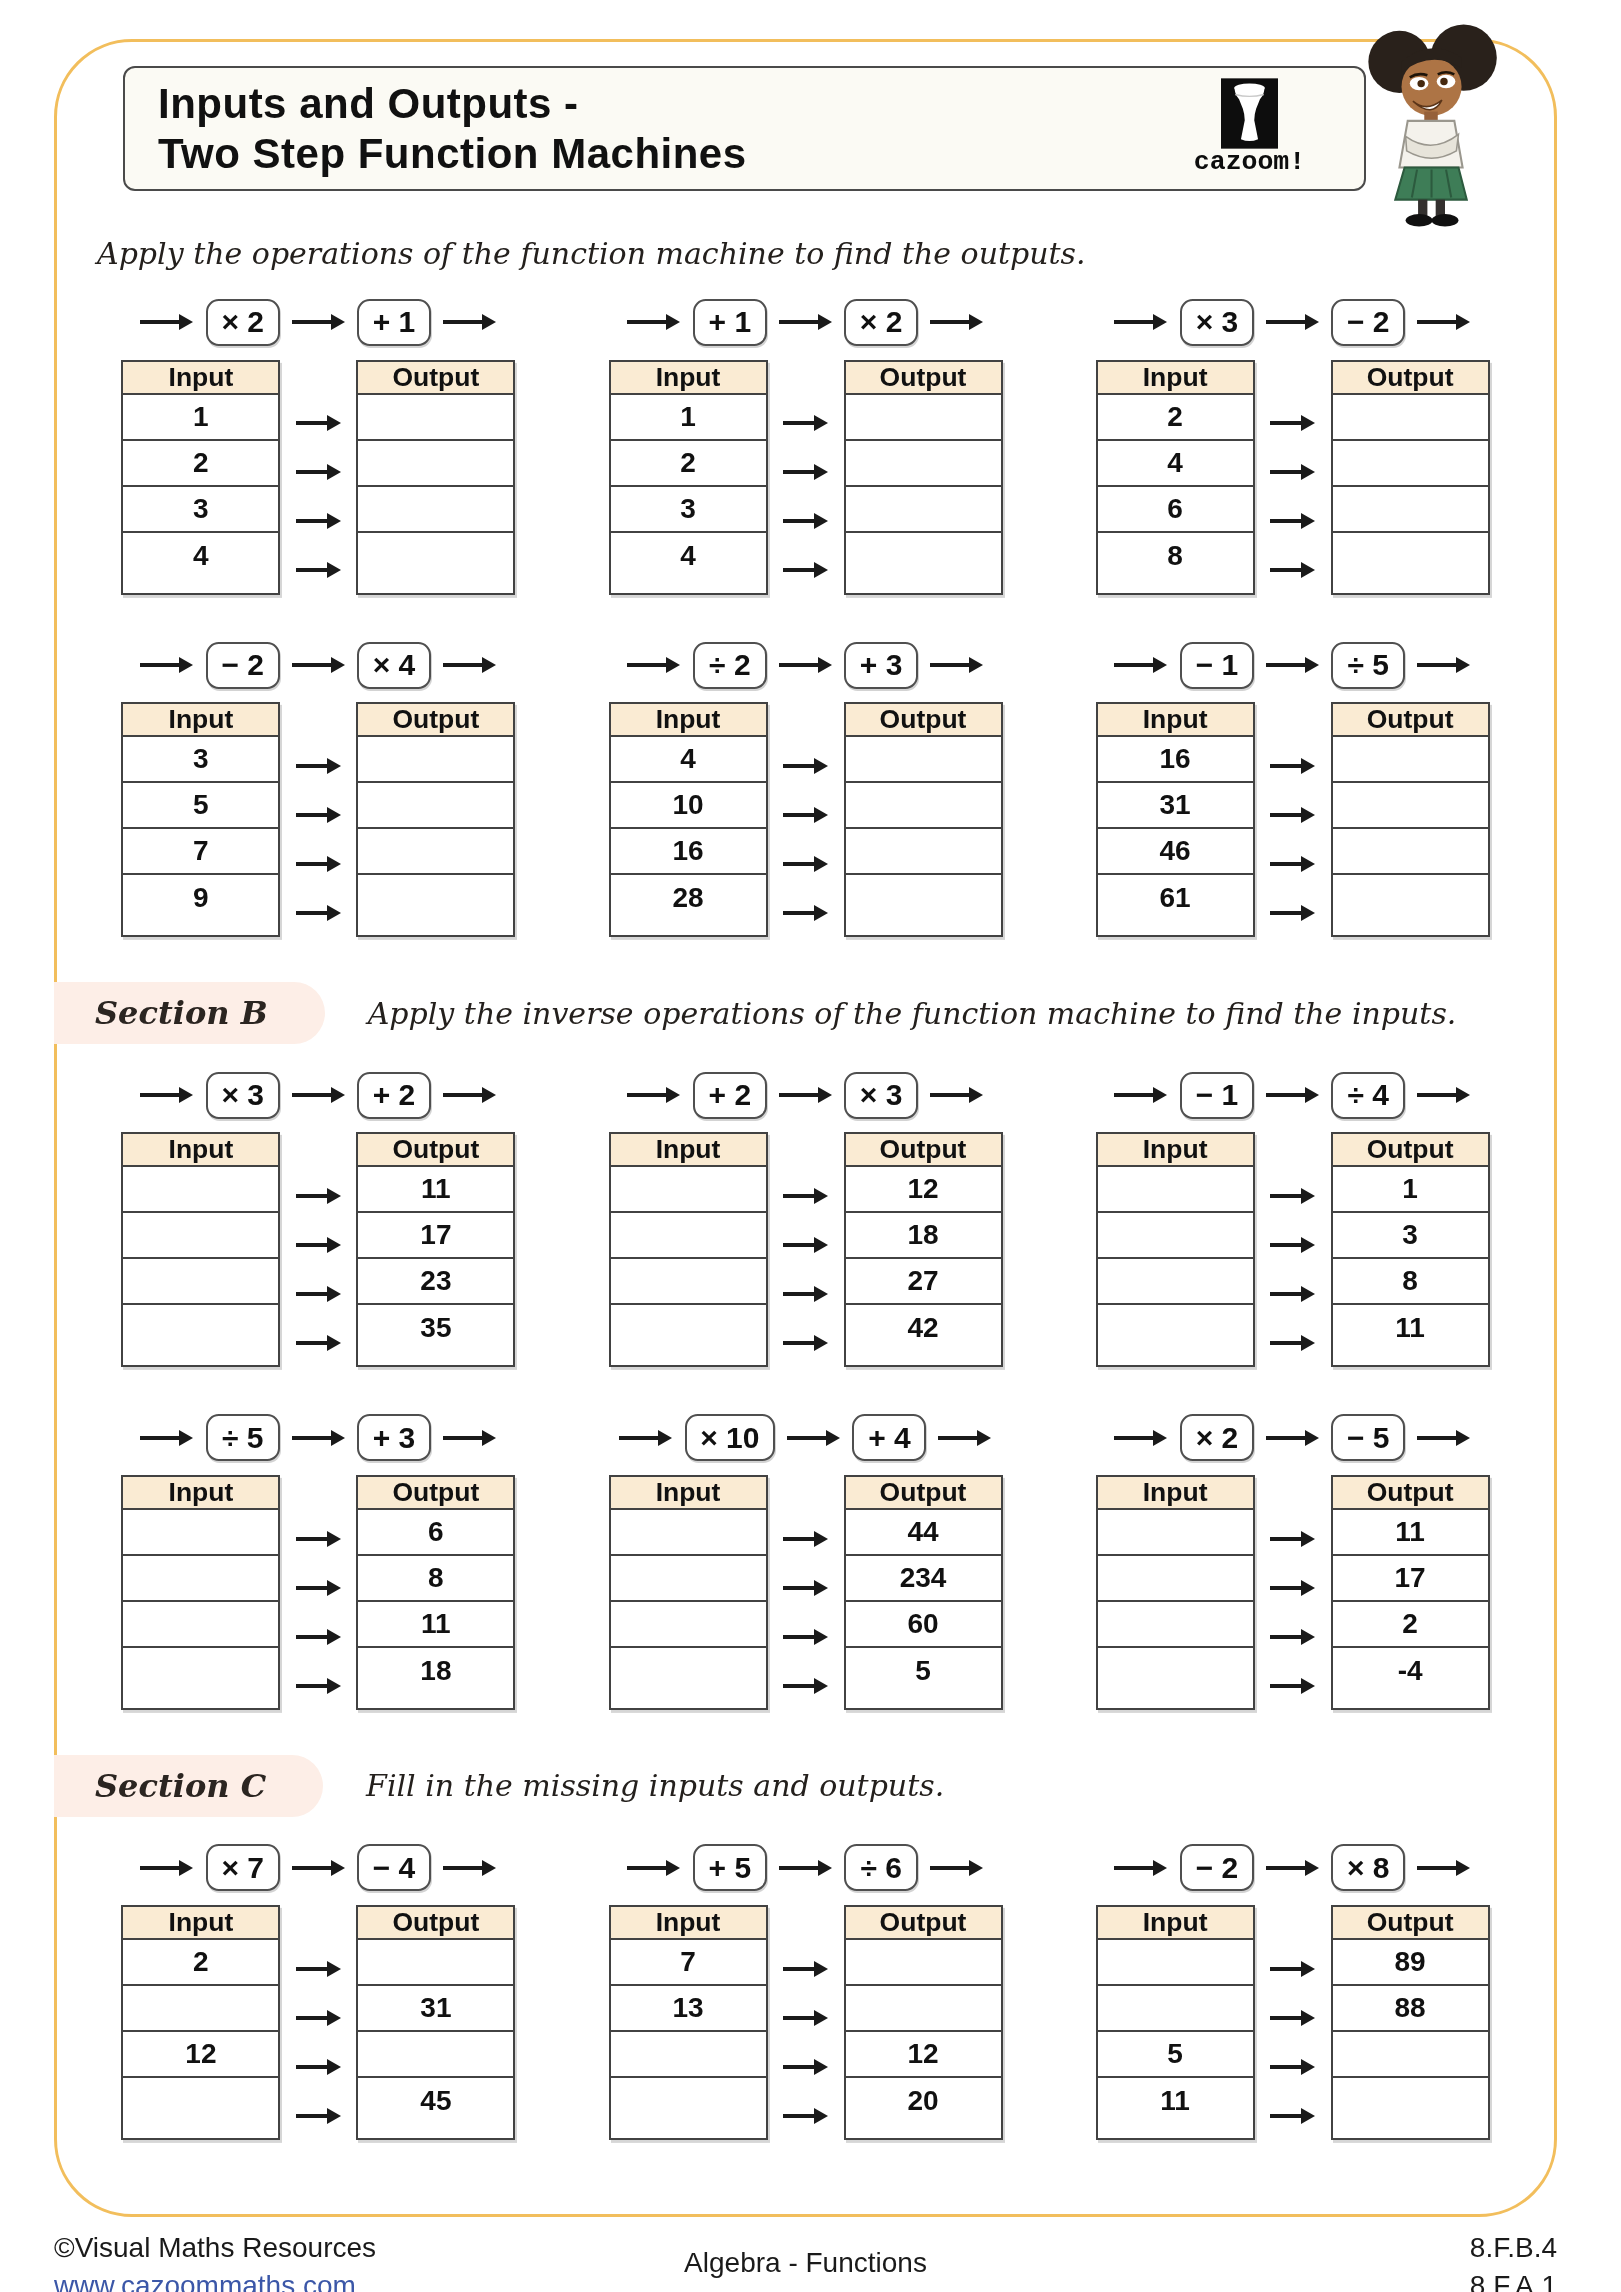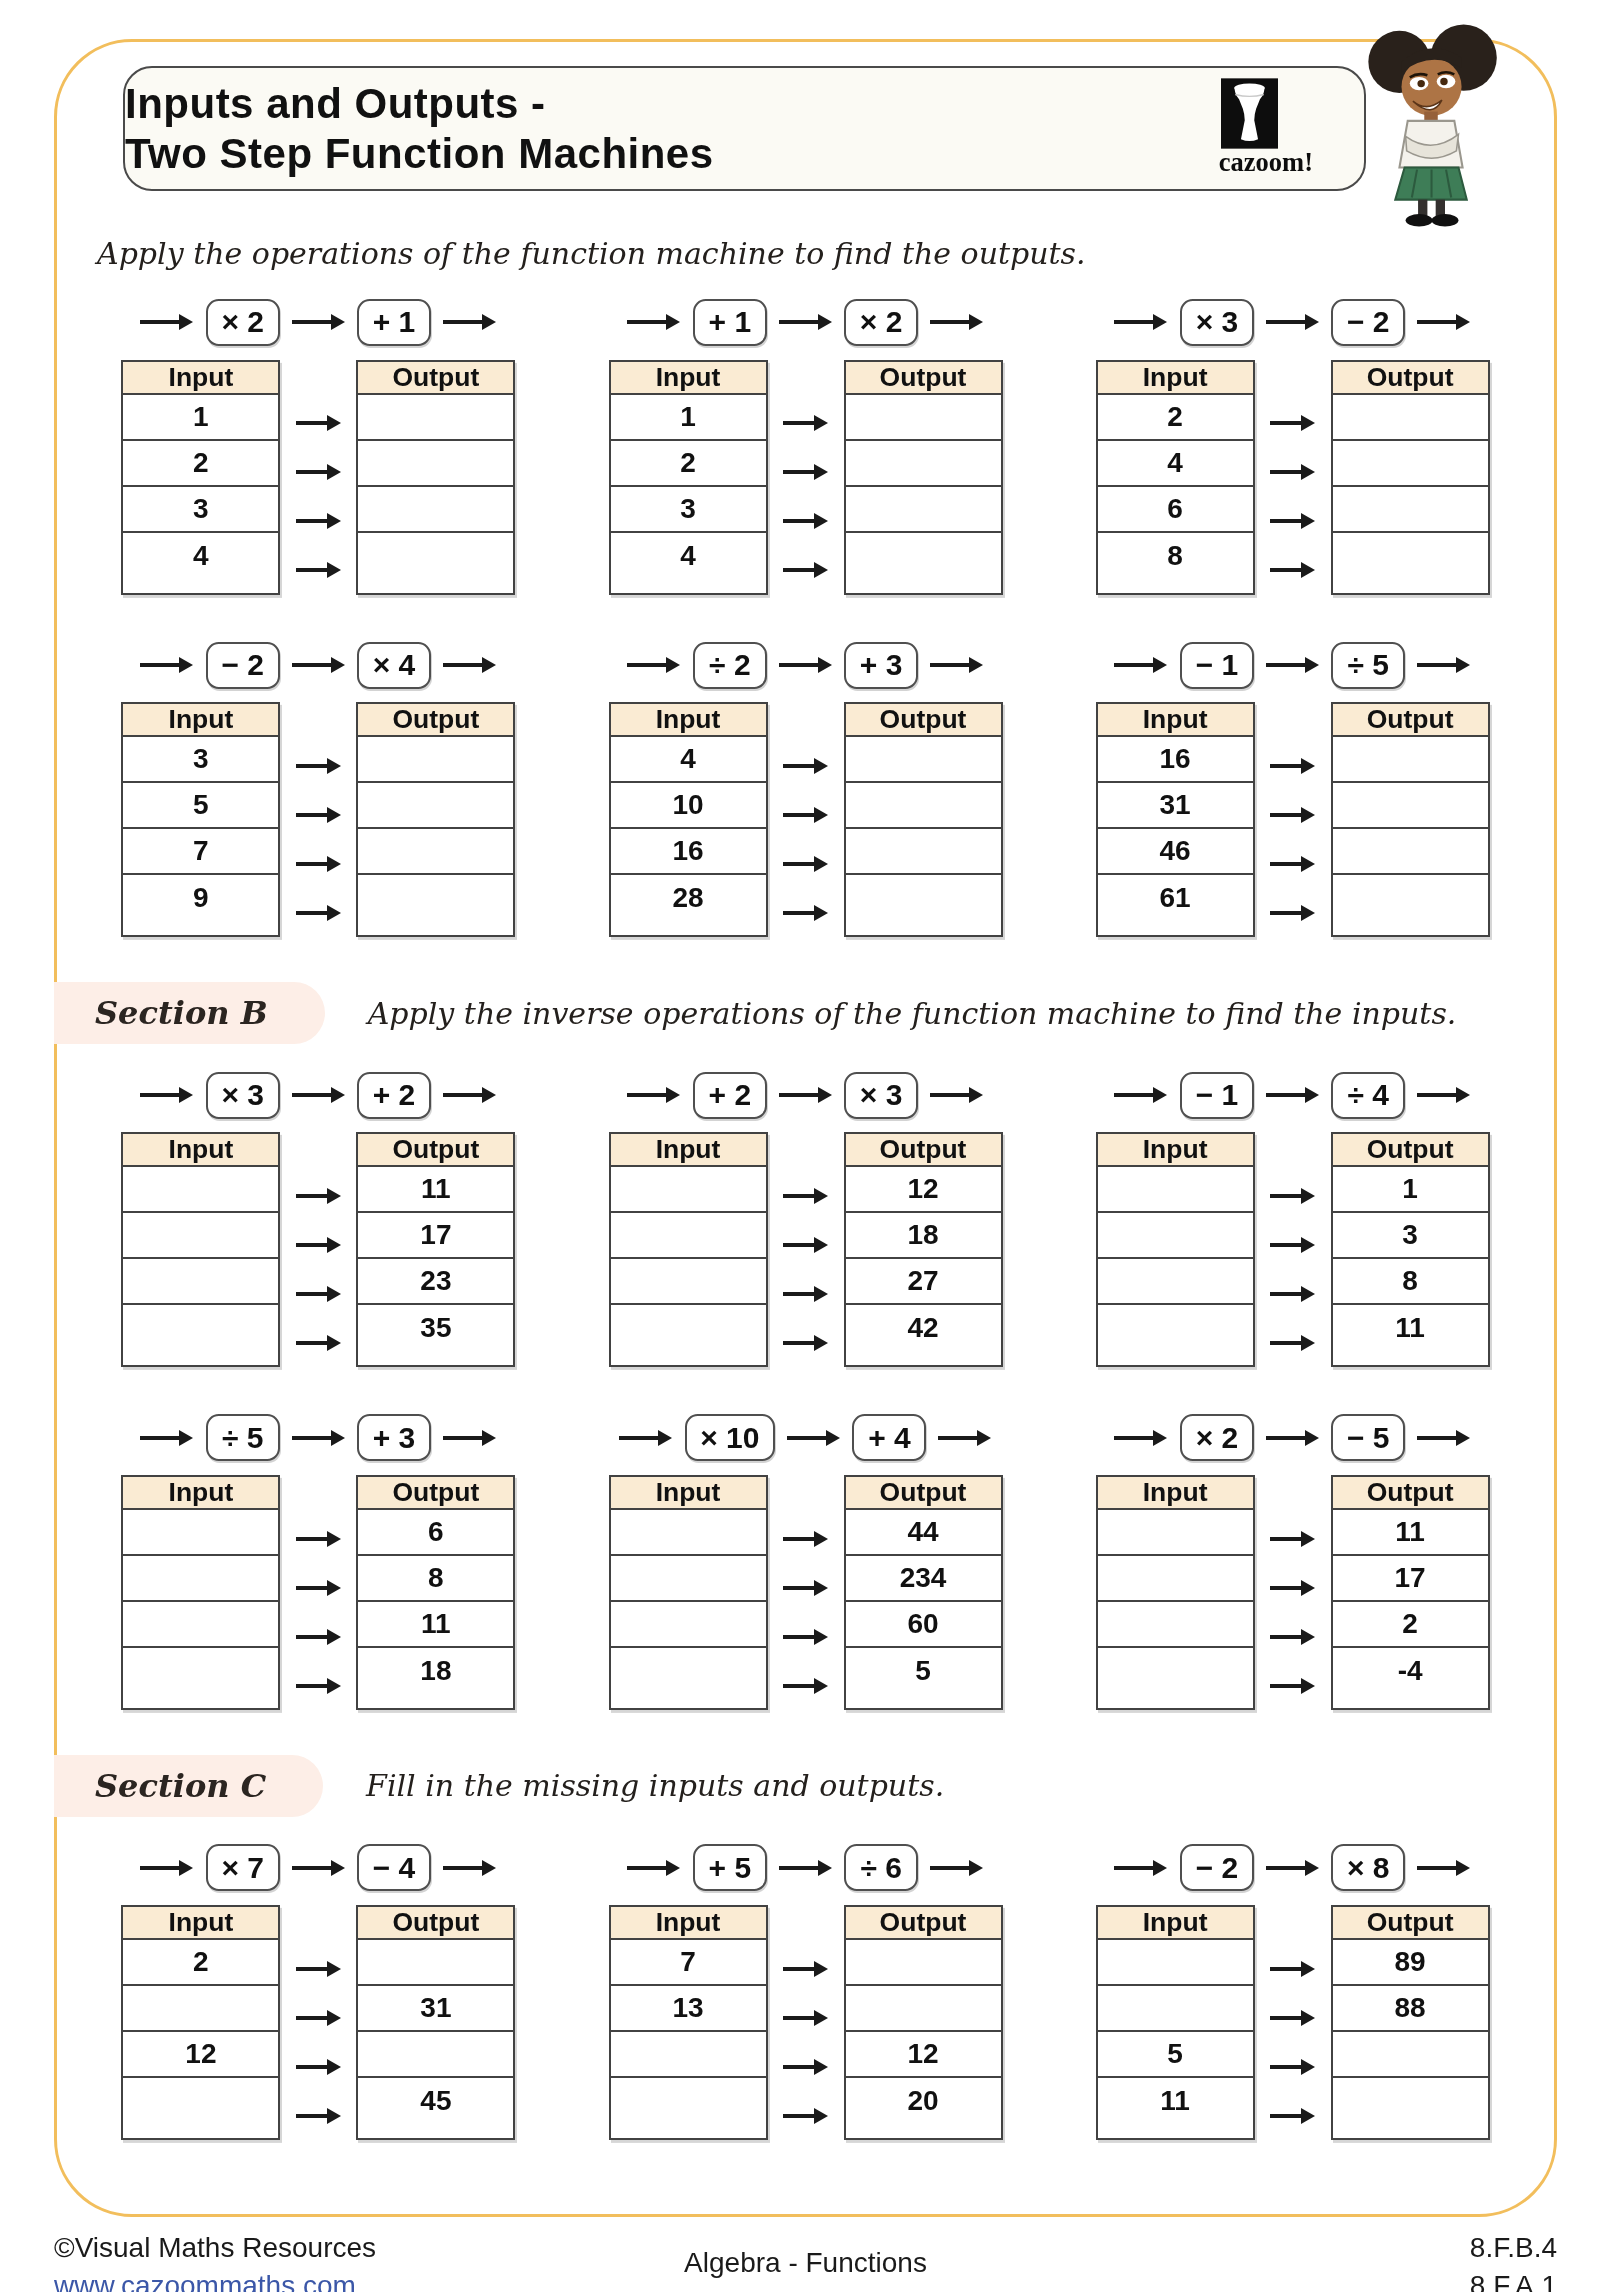--- a/index.html
+++ b/index.html
@@ -12,30 +12,30 @@
   
   .page-border {
     position:absolute; left:54px; top:39px; width:1503px; height:2178px;
     border:3.9px solid #F2BE5C; border-radius:78px; background:#ffffff;
   }
   .content { position:absolute; left:54px; top:39px; width:1503px; height:2178px; padding:27.4px 37px 0 37px; }
 
   
   .title-box {
     position:relative; margin-left:32px; width:1243px; height:125px;
-    background:#FBFAF4; border:2.9px solid #4a4a4a; border-radius:29px;
-    display:flex; align-items:center; 
+    background:#FBFAF4; border:2.9px solid #4a4a4a; border-radius:12px;
+    display:flex; align-items:center; padding-left:33px;
   }
   .title {
     font-size:42px; font-weight:bold; line-height:1.18; letter-spacing:0.5px;
     white-space:pre-line; color:#111;
   }
   .logo { position:absolute; right:51px; top:9.8px; width:127px; text-align:center; }
   .logo svg { display:block; margin:0 auto; }
-  .logo-text { font-family:Liberation Serif, serif; font-weight:bold; font-size:26.5px; margin-top:-2px; color:#0d0d0d;text-align:right; }
+  .logo-text { font-family:Liberation Mono, monospace; font-weight:bold; font-size:26.5px; margin-top:-2px; color:#0d0d0d; }
 
   .mascot { position:absolute; left:1358px; top:19.6px; z-index:6; }
 
   
   .ws-section { position:relative; }
   .section-head { display:flex; align-items:center; margin-left:-37px; margin-top:45px; }
   .section-label {
     background:#FDEEE7; border-radius:0 33px 33px 0;
     padding:11.8px 57px 11.8px 41px;
     font-family:"DejaVu Serif", serif; font-weight:bold; font-style:italic;

